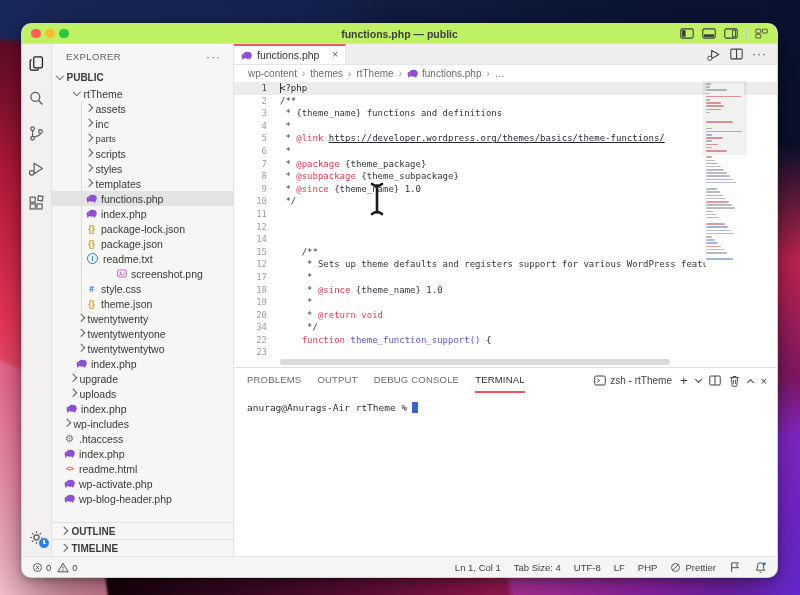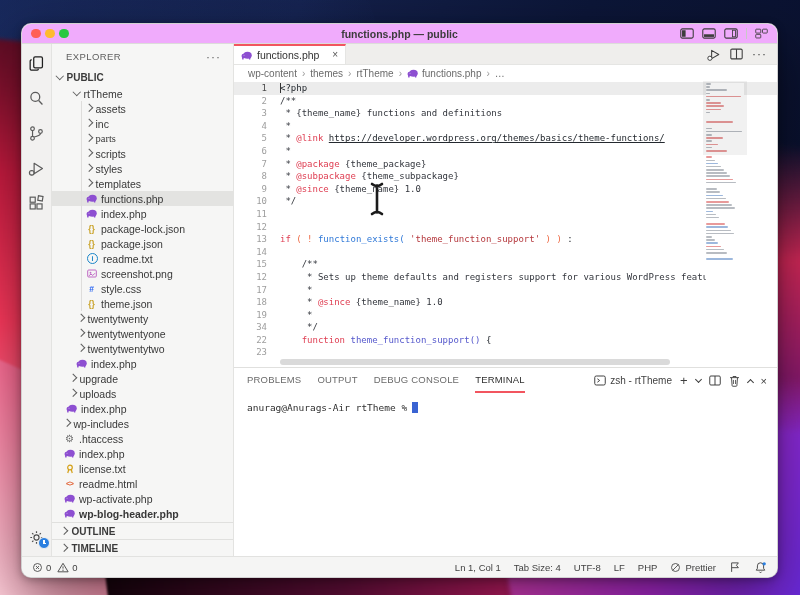--- a/index.html
+++ b/index.html
@@ -22,21 +22,21 @@
     border-radius:45% 40% 40% 45%;
     background:linear-gradient(130deg,#ff4fb0,#b42bd6 40%,#4b2ae0 75%,#1b1b66);}
   .wp-rp{right:-45px;top:150px;width:95px;height:280px;transform:rotate(10deg);filter:blur(3px);
     background:linear-gradient(170deg,rgba(210,40,90,0),#d22858 40%,#8c1a6e 80%,rgba(40,10,60,0));}
 
   
   .window{position:absolute;left:21px;top:23px;width:757px;height:555px;background:#fff;
     border-radius:10px;box-shadow:0 22px 55px rgba(0,0,0,.5),0 2px 8px rgba(0,0,0,.3);
     display:flex;flex-direction:column;overflow:hidden;border:1px solid rgba(0,0,0,.18);box-sizing:border-box;}
 
-  .titlebar{height:19px;flex:0 0 19px;background:#f0abfc;border-bottom:1px solid #dcdcda;
+  .titlebar{height:19px;flex:0 0 19px;background:#bef264;border-bottom:1px solid #dcdcda;
     position:relative;display:flex;align-items:center;justify-content:center;}
   .lights{position:absolute;left:9px;top:4.5px;display:flex;gap:4.5px;}
   .light{width:9.5px;height:9.5px;border-radius:50%;}
   .light.close{background:#ff5f57;}.light.min{background:#febb2e;}.light.max{background:#28c841;}
   .tb-title{font-size:10.5px;font-weight:bold;color:#3c3c3c;}
   .tb-actions{position:absolute;right:9px;top:0;height:100%;display:flex;align-items:center;gap:8px;color:#3d3d3d;}
   .tb-actions .sep{width:1px;height:11px;background:#c9c9c7;}
 
   .body-row{flex:1;display:flex;min-height:0;}
 
@@ -306,21 +306,21 @@
             <span>package-lock.json</span>
           </div>
           <div class="tree-row" style="padding-left: 34px;">
             <span class="ic ic-json">{}</span>
             <span>package.json</span>
           </div>
           <div class="tree-row" style="padding-left: 34px;">
             <span class="ic ic-info">i</span>
             <span>readme.txt</span>
           </div>
-          <div class="tree-row" style="padding-left: 34px;">
+          <div class="tree-row" style="padding-left: 34px; justify-content: center;">
             <span class="ic">
               <svg width="10" height="9" viewBox="0 0 20 18">
                 <rect x="1.4" y="2" width="17.2" height="14" rx="2" fill="none" stroke="#c06bc4" stroke-width="2"></rect>
                 <circle cx="7" cy="7.5" r="1.8" fill="#c06bc4"></circle>
                 <path d="M3.5 13.8 l4.5-3.6 3.6 2.7 4.4-4.5" stroke="#c06bc4" stroke-width="2" fill="none"></path>
               </svg>
             </span>
             <span>screenshot.png</span>
           </div>
           <div class="tree-row" style="padding-left: 34px;">
@@ -389,45 +389,36 @@
                 <ellipse cx="13" cy="8.5" rx="8.5" ry="7" fill="#8d4fd1"></ellipse>
                 <circle cx="5.5" cy="10" r="4.5" fill="#8d4fd1"></circle>
                 <rect x="2.2" y="10" width="3" height="7" rx="1" fill="#8d4fd1"></rect>
                 <rect x="15.8" y="11.5" width="3" height="5.5" rx="1" fill="#8d4fd1"></rect>
                 <circle cx="6" cy="8.3" r="0.9" fill="#fff"></circle>
               </svg>
             </span>
             <span>index.php</span>
           </div>
           <div class="tree-row" style="padding-left: 12px;">
-            <span class="ic">
-              <svg width="10" height="10" viewBox="0 0 20 20">
-                <circle cx="10" cy="7" r="4.6" fill="none" stroke="#d4a017" stroke-width="2.4"></circle>
-                <path d="M7.5 11 l-2 7 M12.5 11 l2 7" stroke="#d4a017" stroke-width="2.4" fill="none"></path>
-              </svg>
-            </span>
-            <span>license.txt</span>
-          </div>
-          <div class="tree-row" style="padding-left: 12px;">
             <span class="ic ic-html">&lt;&gt;</span>
             <span>readme.html</span>
           </div>
           <div class="tree-row" style="padding-left: 12px;">
             <span class="ic">
               <svg width="11" height="9" viewBox="0 0 22 18">
                 <ellipse cx="13" cy="8.5" rx="8.5" ry="7" fill="#8d4fd1"></ellipse>
                 <circle cx="5.5" cy="10" r="4.5" fill="#8d4fd1"></circle>
                 <rect x="2.2" y="10" width="3" height="7" rx="1" fill="#8d4fd1"></rect>
                 <rect x="15.8" y="11.5" width="3" height="5.5" rx="1" fill="#8d4fd1"></rect>
                 <circle cx="6" cy="8.3" r="0.9" fill="#fff"></circle>
               </svg>
             </span>
             <span>wp-activate.php</span>
           </div>
-          <div class="tree-row" style="padding-left: 12px; font-weight: bold;">
+          <div class="tree-row" style="padding-left: 12px;">
             <span class="ic">
               <svg width="11" height="9" viewBox="0 0 22 18">
                 <ellipse cx="13" cy="8.5" rx="8.5" ry="7" fill="#8d4fd1"></ellipse>
                 <circle cx="5.5" cy="10" r="4.5" fill="#8d4fd1"></circle>
                 <rect x="2.2" y="10" width="3" height="7" rx="1" fill="#8d4fd1"></rect>
                 <rect x="15.8" y="11.5" width="3" height="5.5" rx="1" fill="#8d4fd1"></rect>
                 <circle cx="6" cy="8.3" r="0.9" fill="#fff"></circle>
               </svg>
             </span>
             <span>wp-blog-header.php</span>
@@ -551,24 +542,20 @@
             </div>
             <div class="code-line">
               <span class="gutter">11</span>
               <span class="code-text"></span>
             </div>
             <div class="code-line">
               <span class="gutter">12</span>
               <span class="code-text"></span>
             </div>
             <div class="code-line">
-              <span class="gutter">13</span>
-              <span class="code-text"><span class="sg-k">if</span><span class="sg-d"> </span><span class="sg-p">( </span><span class="sg-p">! </span><span class="sg-f">function_exists</span><span class="sg-f">( </span><span class="sg-s">'theme_function_support'</span><span class="sg-d"> </span><span class="sg-p">) )</span><span class="sg-d"> :</span></span>
-            </div>
-            <div class="code-line">
               <span class="gutter">14</span>
               <span class="code-text"></span>
             </div>
             <div class="code-line">
               <span class="gutter">15</span>
               <span class="code-text"><span class="sg-c">    /**</span></span>
             </div>
             <div class="code-line">
               <span class="gutter">12</span>
               <span class="code-text"><span class="sg-c">     * Sets up theme defaults and registers support for various WordPress features.</span></span>
@@ -577,20 +564,24 @@
               <span class="gutter">17</span>
               <span class="code-text"><span class="sg-c">     *</span></span>
             </div>
             <div class="code-line">
               <span class="gutter">18</span>
               <span class="code-text"><span class="sg-c">     * </span><span class="sg-k">@since</span><span class="sg-c"> {theme_name} 1.0</span></span>
             </div>
             <div class="code-line">
               <span class="gutter">19</span>
               <span class="code-text"><span class="sg-c">     *</span></span>
+            </div>
+            <div class="code-line">
+              <span class="gutter">20</span>
+              <span class="code-text"><span class="sg-c">     * </span><span class="sg-k">@return</span><span class="sg-c"> </span><span class="sg-k">void</span></span>
             </div>
             <div class="code-line">
               <span class="gutter">34</span>
               <span class="code-text"><span class="sg-c">     */</span></span>
             </div>
             <div class="code-line">
               <span class="gutter">22</span>
               <span class="code-text"><span class="sg-d">    </span><span class="sg-k">function</span><span class="sg-d"> </span><span class="sg-n">theme_function_support()</span><span class="sg-d"> {</span></span>
             </div>
             <div class="code-line">

